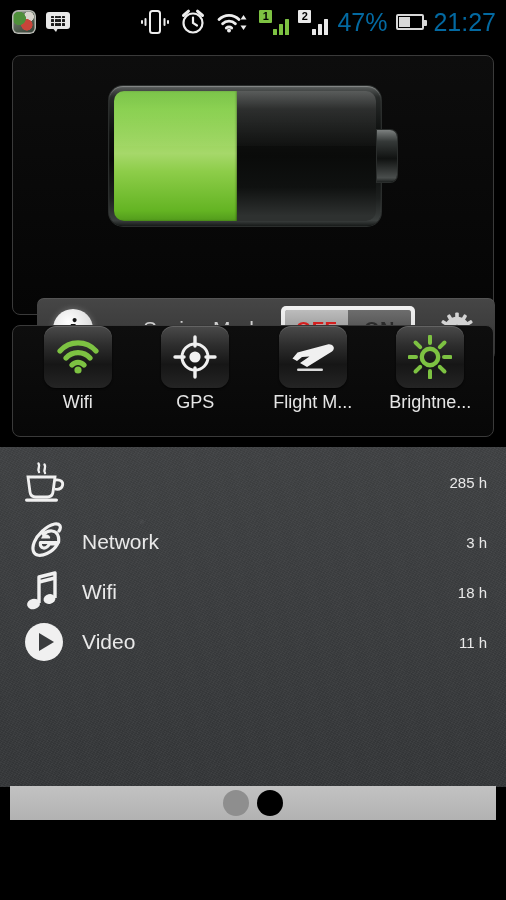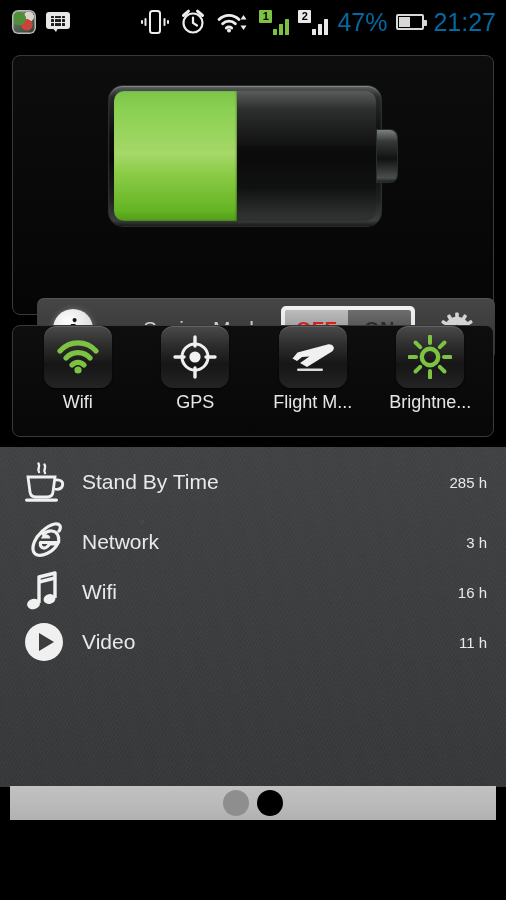--- a/index.html
+++ b/index.html
@@ -584,21 +584,20 @@
     <div class="stat-row" style="height:70px">
       <div class="stat-icon">
         <svg width="44" height="42" viewBox="0 0 44 42">
           <path d="M6 16 L33 16 L31 31 C30.6 34 28.2 36 25.2 36 L13.8 36 C10.8 36 8.4 34 8 31 Z" fill="none" stroke="#f0f0f0" stroke-width="2.8"></path>
           <path d="M33 19 C39 18 41.5 21 40.5 24.5 C39.6 27.8 36.5 28.8 32.6 28" fill="none" stroke="#f0f0f0" stroke-width="2.8"></path>
           <rect x="3" y="37.5" width="33" height="3.2" rx="1.6" fill="#f0f0f0"></rect>
           <path d="M17 11 C14.5 8 19 6 16.5 2.5" fill="none" stroke="#f0f0f0" stroke-width="2.4" stroke-linecap="round"></path>
           <path d="M23 12 C20.5 9 25 7 22.5 3.5" fill="none" stroke="#f0f0f0" stroke-width="2.4" stroke-linecap="round"></path>
         </svg>
       </div>
-      <div class="stat-name">Stand By Time</div>
       <div class="stat-value">285 h</div>
     </div>
 
 
     <div class="stat-row">
       <div class="stat-icon">
         <svg width="44" height="40" viewBox="0 0 44 40">
           <path d="M37 9 C40 4.5 37.5 1 32.5 2 C28.5 2.8 24 5.5 20 9.5
                    C13 16 9.5 24 11.5 29.5 C13 33.8 18.5 34.5 25 31.5
                    C29.5 29.4 33.5 25.8 35.5 22 L27.5 22
@@ -614,21 +613,21 @@
     <div class="stat-row">
       <div class="stat-icon">
         <svg width="38" height="42" viewBox="0 0 38 42">
           <path d="M14 32 L14 6 L30 2 L30 27" fill="none" stroke="#f0f0f0" stroke-width="3.4" stroke-linejoin="round"></path>
           <path d="M14 11 L30 7" fill="none" stroke="#f0f0f0" stroke-width="3.4"></path>
           <ellipse cx="8.5" cy="33" rx="6.5" ry="5.2" fill="#f0f0f0" transform="rotate(-14 8.5 33)"></ellipse>
           <ellipse cx="24.5" cy="28" rx="6" ry="4.8" fill="#f0f0f0" transform="rotate(-14 24.5 28)"></ellipse>
         </svg>
       </div>
       <div class="stat-name">Wifi</div>
-      <div class="stat-value">16 h</div>
+      <div class="stat-value">18 h</div>
     </div>
 
     <div class="stat-row">
       <div class="stat-icon">
         <svg width="42" height="42" viewBox="0 0 42 42">
           <circle cx="21" cy="21" r="19" fill="#f0f0f0"></circle>
           <path d="M16 12 L31 21 L16 30 Z" fill="#3a3c3e"></path>
         </svg>
       </div>
       <div class="stat-name">Video</div>

